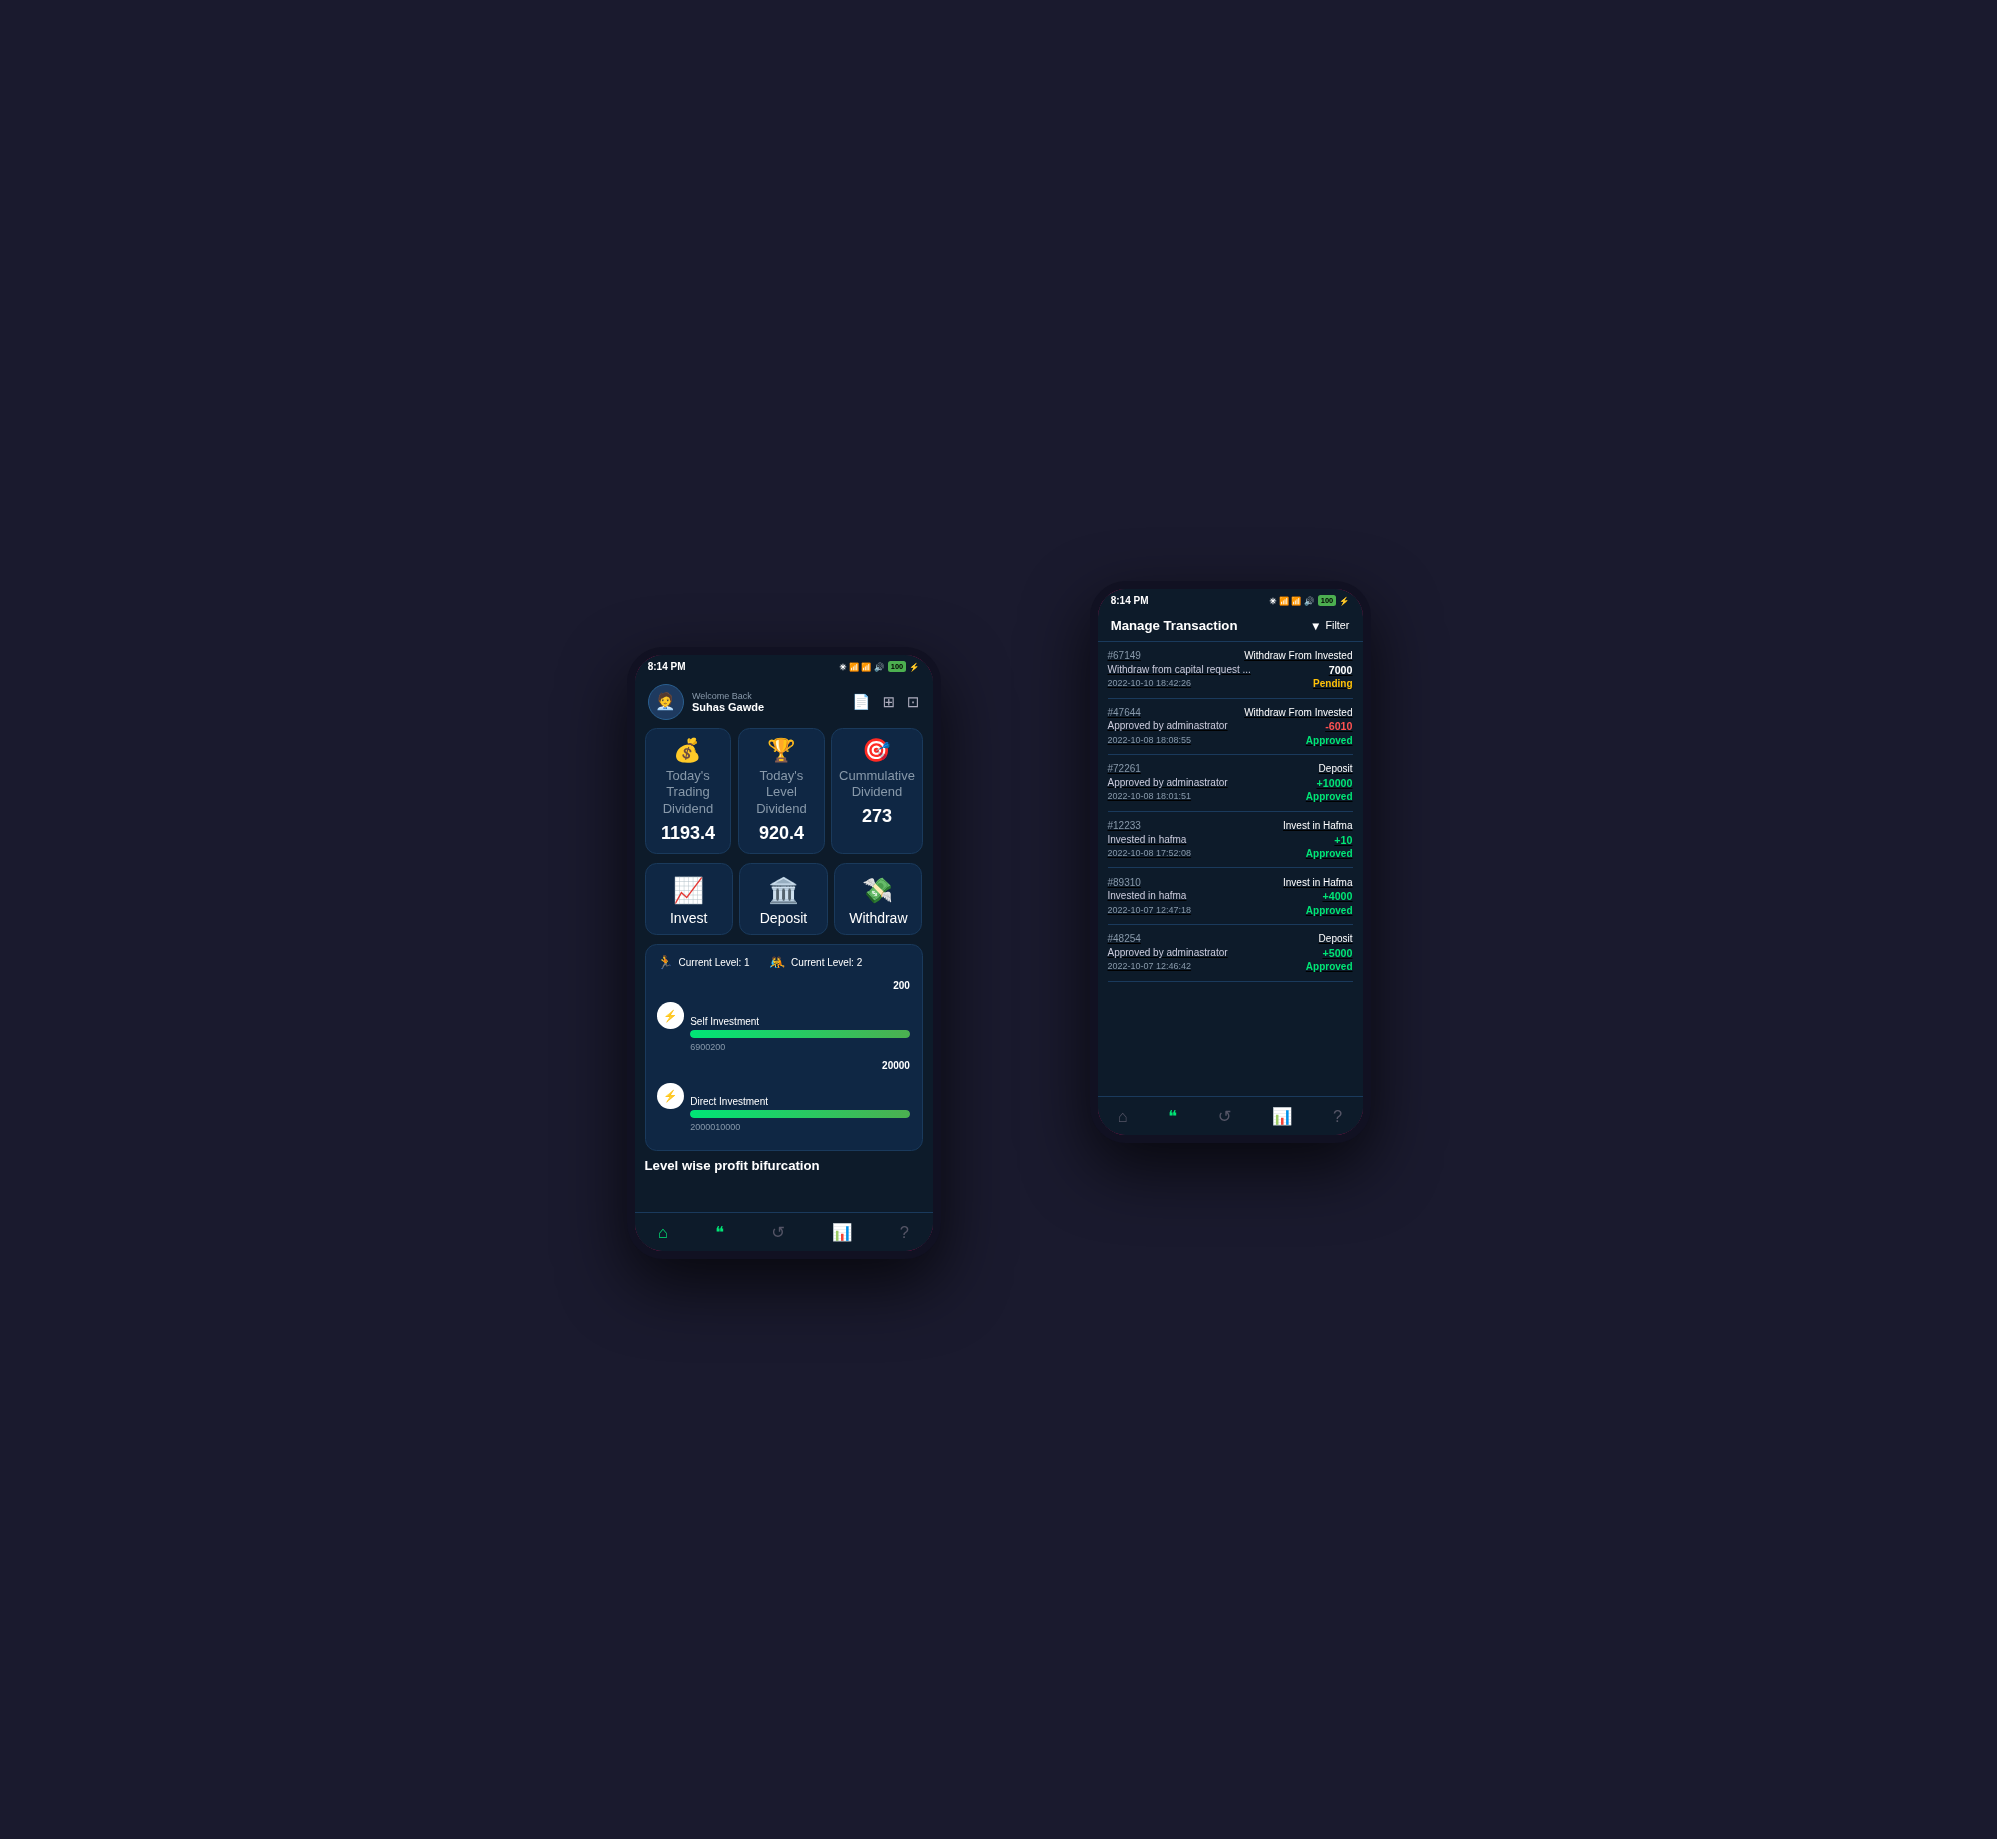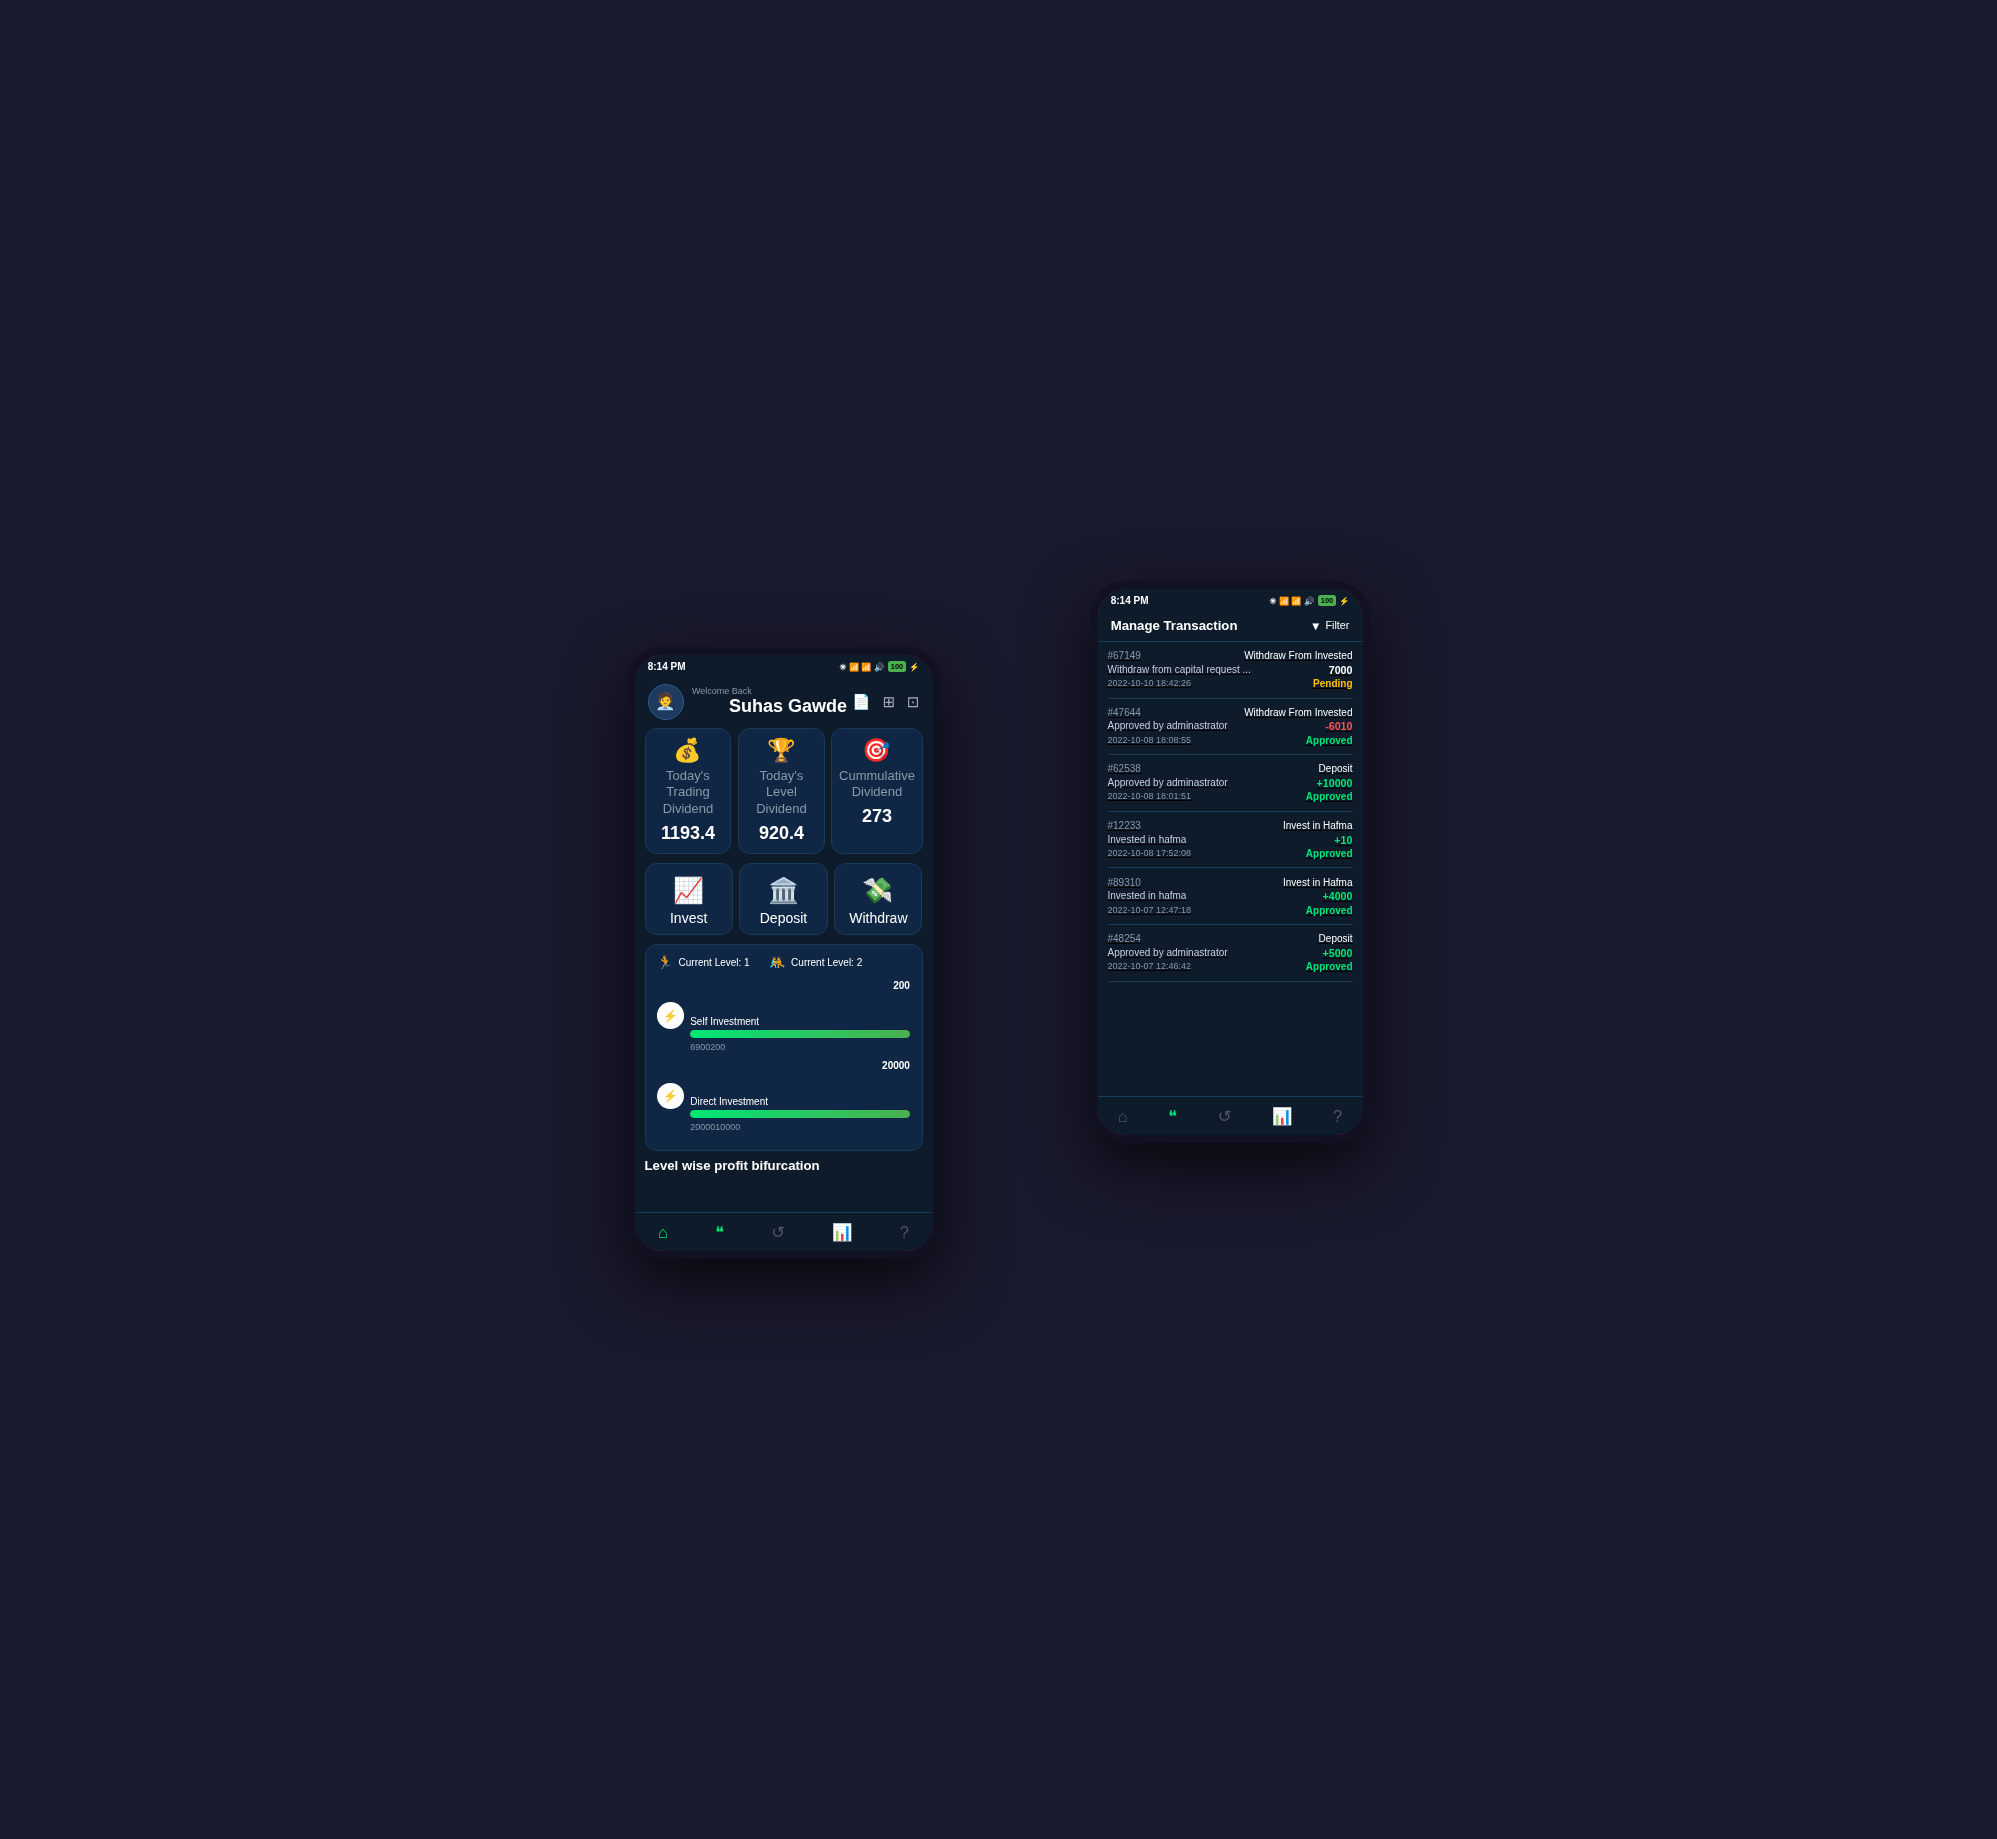--- a/index.html
+++ b/index.html
@@ -97,21 +97,21 @@
       border-radius: 50%;
       background: #1e3a5f;
       display: flex;
       align-items: center;
       justify-content: center;
       font-size: 16.5px;
       border: 1.7px solid #2a5f8f;
     }
 
     .welcome-text { font-size: 9px; color: #8899aa; }
-    .user-name { font-size: 18px; font-weight: 700; color: #fff; margin-left: 37px; }
+    .user-name { font-size: 11px; font-weight: 700; color: #fff; }
 
     .header-icons { display: flex; gap: 11.6px; align-items: center; }
     .header-icon { color: #aab; font-size: 15px; cursor: pointer; }
 
     
     .dividend-section {
       display: flex;
       gap: 6.6px;
       padding: 0 10px 6.6px;
     }
@@ -558,21 +558,21 @@
               <span class="trans-amount amount-negative">-6010</span>
             </div>
             <div class="trans-row3">
               <span class="trans-date">2022-10-08 18:08:55</span>
               <span class="trans-status status-approved">Approved</span>
             </div>
           </div>
 
           <div class="trans-item">
             <div class="trans-row1">
-              <span class="trans-id">#62538</span>
+              <span class="trans-id">#72261</span>
               <span class="trans-type">Deposit</span>
             </div>
             <div class="trans-row2">
               <span class="trans-desc">Approved by adminastrator</span>
               <span class="trans-amount amount-positive">+10000</span>
             </div>
             <div class="trans-row3">
               <span class="trans-date">2022-10-08 18:01:51</span>
               <span class="trans-status status-approved">Approved</span>
             </div>

